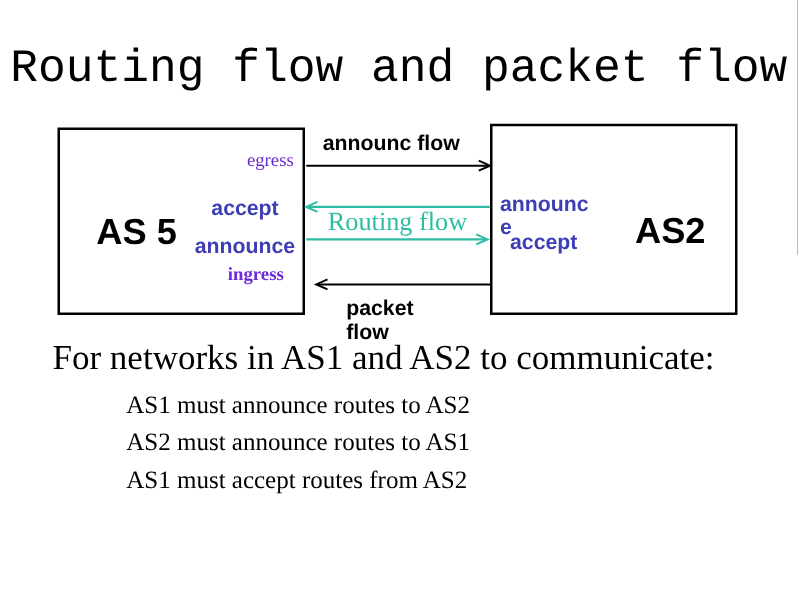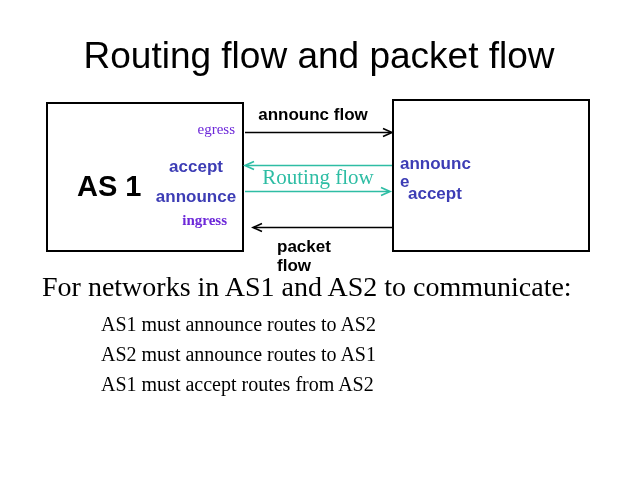--- a/index.html
+++ b/index.html
@@ -3,21 +3,21 @@
 <meta charset="utf-8">
 <style>
   html,body{margin:0;padding:0;background:#888;}
   .slide{
     position:relative;width:638px;height:479px;background:#ffffff;
     overflow:hidden;font-family:"Liberation Serif",serif;color:#000;
   }
   .abs{position:absolute;}
   .title{
     top:36px;left:0;width:638px;text-align:center;
-    font-size:37px;line-height:1.1;font-family:Liberation Sans, sans-serif;color:#000;
+    font-size:37px;line-height:1.1;font-family:Liberation Mono, monospace;color:#000;
     white-space:nowrap;
   }
   .as-box{border:2px solid #000;background:#fff;box-sizing:border-box;}
   .box-as1{left:46px;top:102px;width:198px;height:150px;}
   .box-as2{left:392px;top:99px;width:198px;height:153px;}
   .as-label{
     font-family:"Liberation Sans",sans-serif;font-weight:bold;
     font-size:29px;line-height:1;color:#000;white-space:nowrap;
   }
   .as1-label{left:77px;top:172px;}
@@ -77,26 +77,27 @@
     <g stroke="#2ebda4" stroke-width="1.7" fill="none">
       <line x1="245" y1="191.5" x2="389" y2="191.5"></line>
       <polyline points="381,187.5 390,191.5 381,195.5"></polyline>
     </g>
     <g stroke="#000000" stroke-width="1.6" fill="none">
       <line x1="254" y1="227.5" x2="392" y2="227.5"></line>
       <polyline points="262,223.5 253,227.5 262,231.5"></polyline>
     </g>
   </svg>
 
-  <div class="abs as-label as1-label">AS 1</div>
+  <div class="abs as-label as1-label">AS 5</div>
   <div class="abs port-label egress">egress</div>
   <div class="abs blue-label accept-as1">accept</div>
   <div class="abs blue-label announce-as1">announce</div>
   <div class="abs port-label ingress">ingress</div>
 
+  <div class="abs as-label as2-label">AS2</div>
   <div class="abs blue-label announce-as2-l1">announc</div>
   <div class="abs blue-label announce-as2-l2">e</div>
   <div class="abs blue-label accept-as2">accept</div>
 
   <div class="abs flow-label packet-flow-top">announc flow</div>
   <div class="abs routing-flow">Routing flow</div>
   <div class="abs flow-label packet-flow-bottom">
     <div>packet</div>
     <div>flow</div>
   </div>

